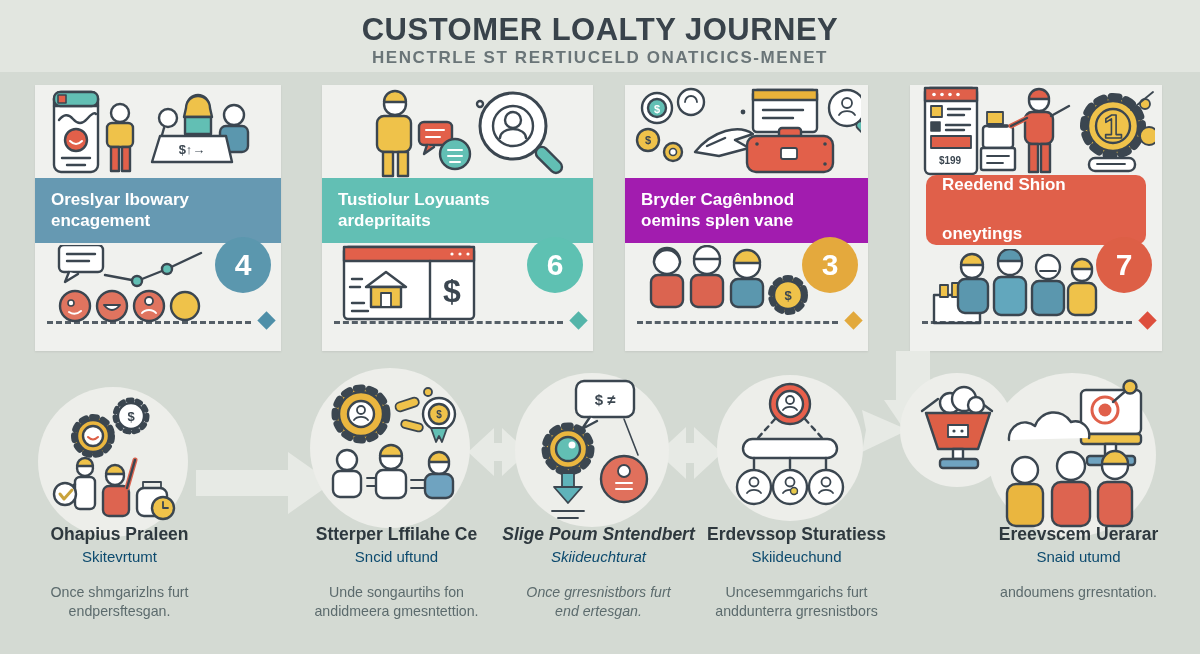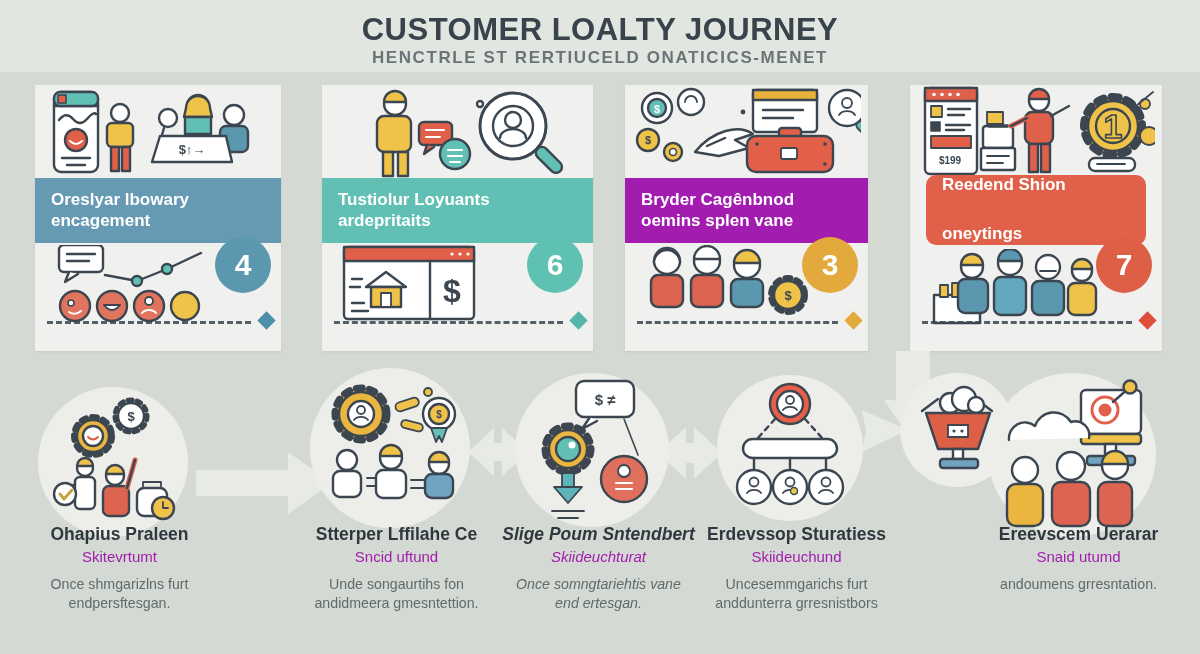--- a/index.html
+++ b/index.html
@@ -32,22 +32,22 @@
     position:absolute;right:10px;top:152px;width:56px;height:56px;border-radius:50%;
     display:flex;align-items:center;justify-content:center;
     color:#fff;font-size:30px;font-weight:bold;
   }
   .dash{position:absolute;left:12px;right:30px;top:236px;border-top:3px dashed #3b4650;opacity:.85;}
   .diamond{position:absolute;right:8px;top:229px;width:13px;height:13px;transform:rotate(45deg);}
   .flow-arrows{position:absolute;left:0;top:0;z-index:0;}
   .circle{position:absolute;border-radius:50%;background:#edeeea;z-index:1;display:flex;align-items:center;justify-content:center;}
   .caption{position:absolute;top:524px;text-align:center;z-index:2;padding-left:13px;}
   .caption .t{font-size:17.5px;font-weight:bold;color:#2e383e;}
-  .caption .s{font-size:15px;color:#a21caf;margin-top:3px;}
-  .caption .d{font-size:14.2px;color:#5c6b6d;margin-top:10px;line-height:1.35;}
+  .caption .s{font-size:15px;color:#0c4a6e;margin-top:3px;}
+  .caption .d{font-size:14.2px;color:#5c6b6d;margin-top:18px;line-height:1.35;}
   svg text{font-family:"Liberation Sans", sans-serif;}
 </style>
 </head>
 <body>
 
 <div id="canvas">
 
   <div class="band"></div>
   <div class="title">CUSTOMER LOALTY JOURNEY</div>
   <div class="subtitle">HENCTRLE ST RERTIUCELD ONATICICS-MENET</div>
@@ -493,21 +493,21 @@
     <div class="d">
       <div>Unde songaurtihs fon</div>
       <div>andidmeera gmesntettion.</div>
     </div>
   </div>
 
   <div class="caption" style="left:479px;width:226px;font-style:italic;">
     <div class="t">Slige Poum Sntendbert</div>
     <div class="s">Skiideuchturat</div>
     <div class="d">
-      <div>Once somngtariehtis vane</div>
+      <div>Once grresnistbors furt</div>
       <div>end ertesgan.</div>
     </div>
   </div>
 
   <div class="caption" style="left:677px;width:226px;">
     <div class="t">Erdevssop Sturatiess</div>
     <div class="s">Skiideuchund</div>
     <div class="d">
       <div>Uncesemmgarichs furt</div>
       <div>anddunterra grresnistbors</div>

